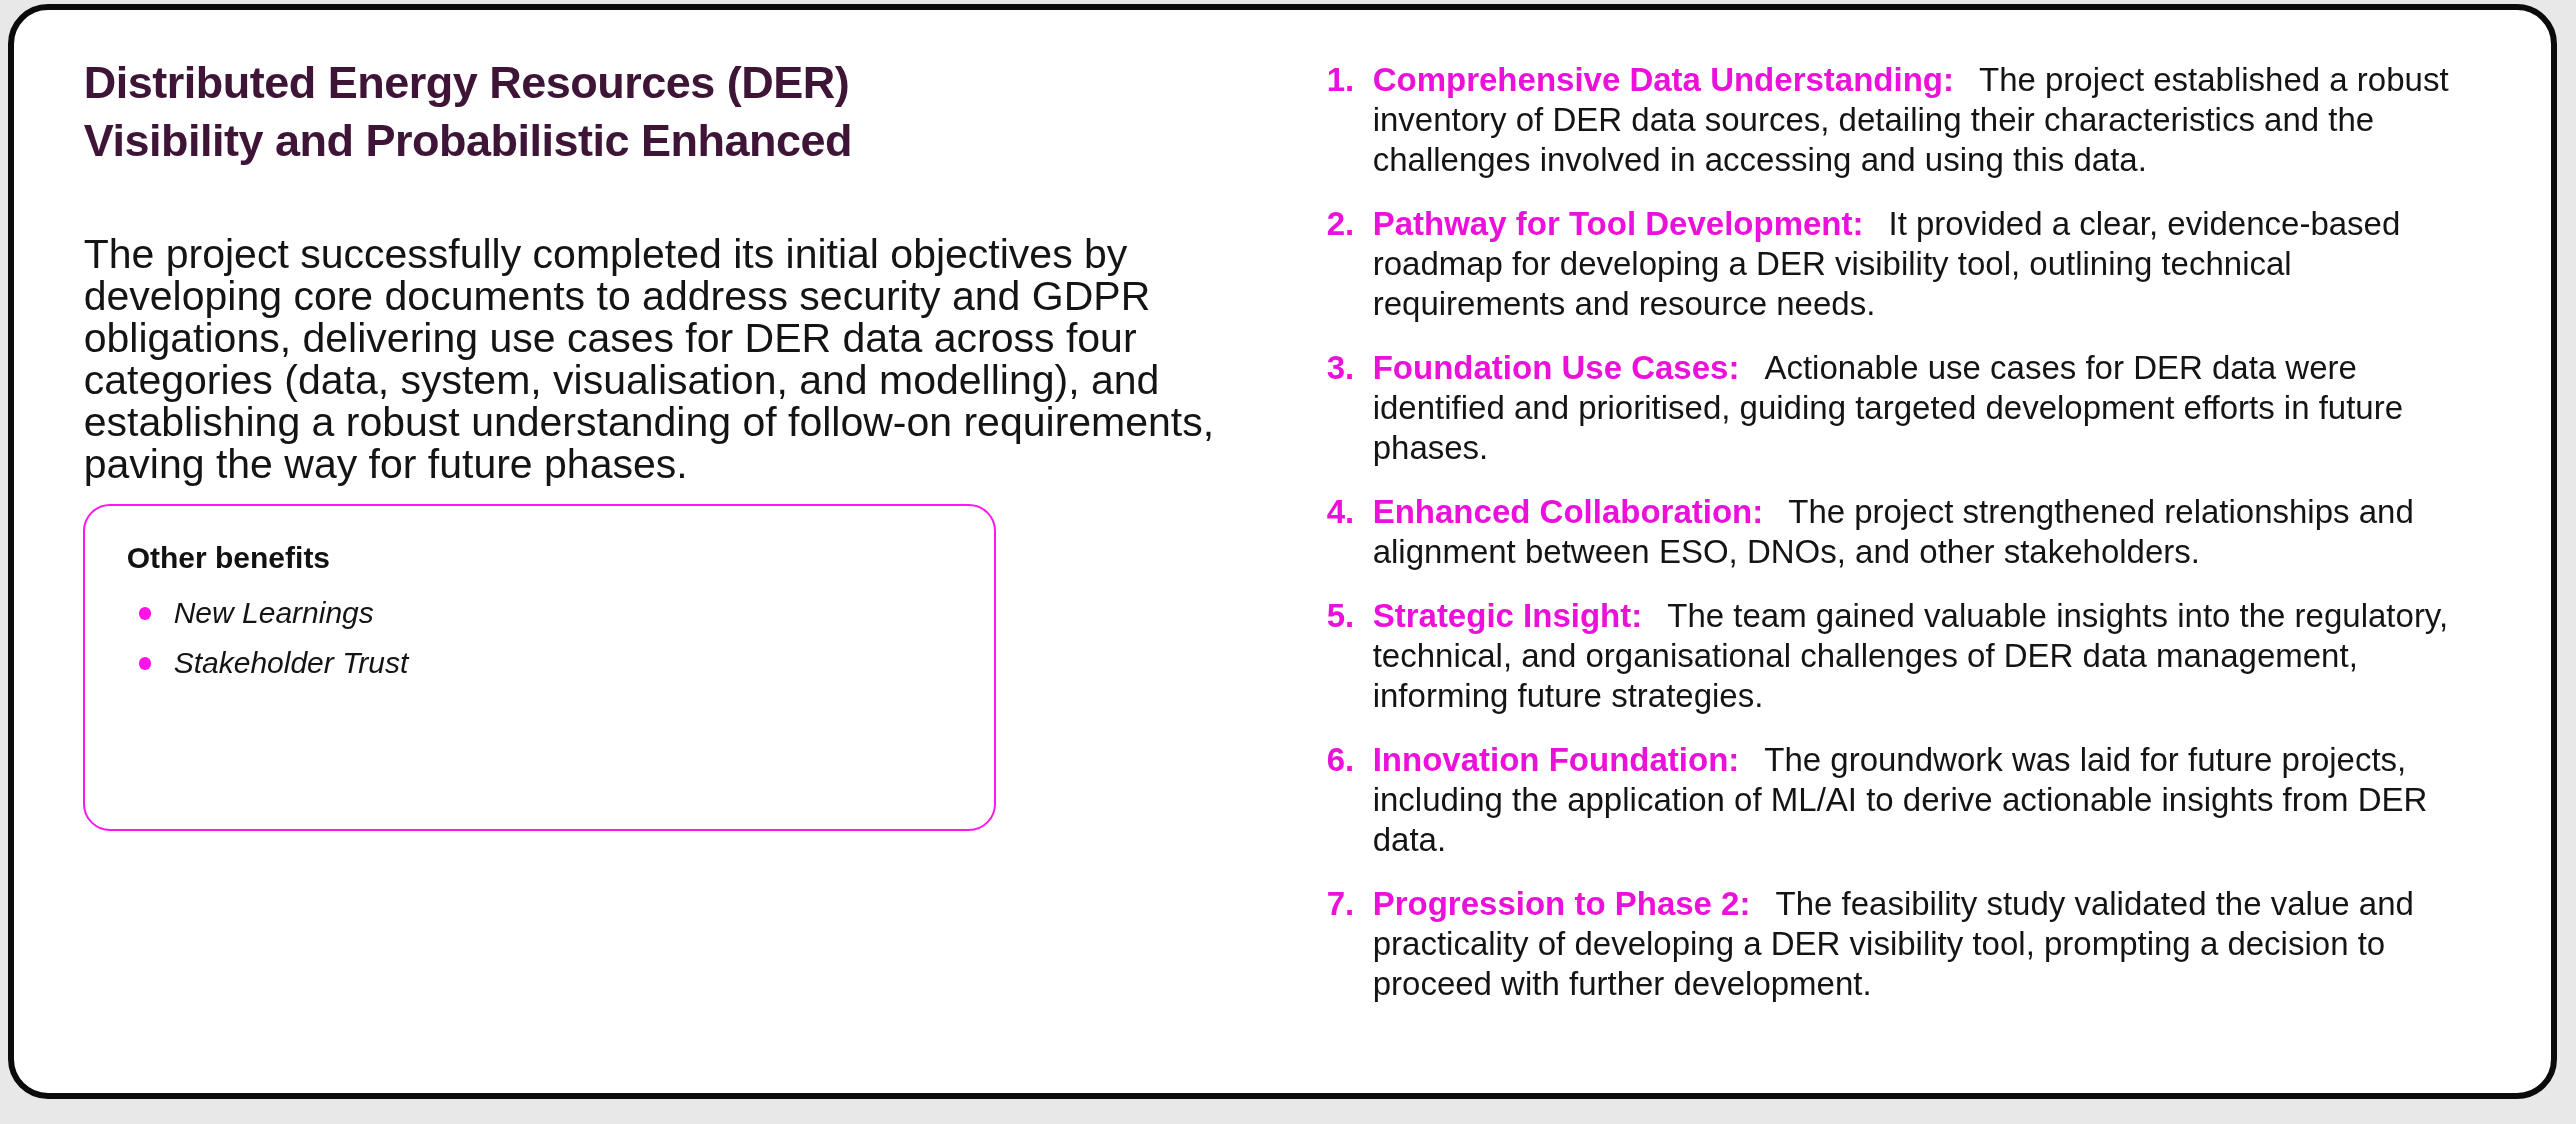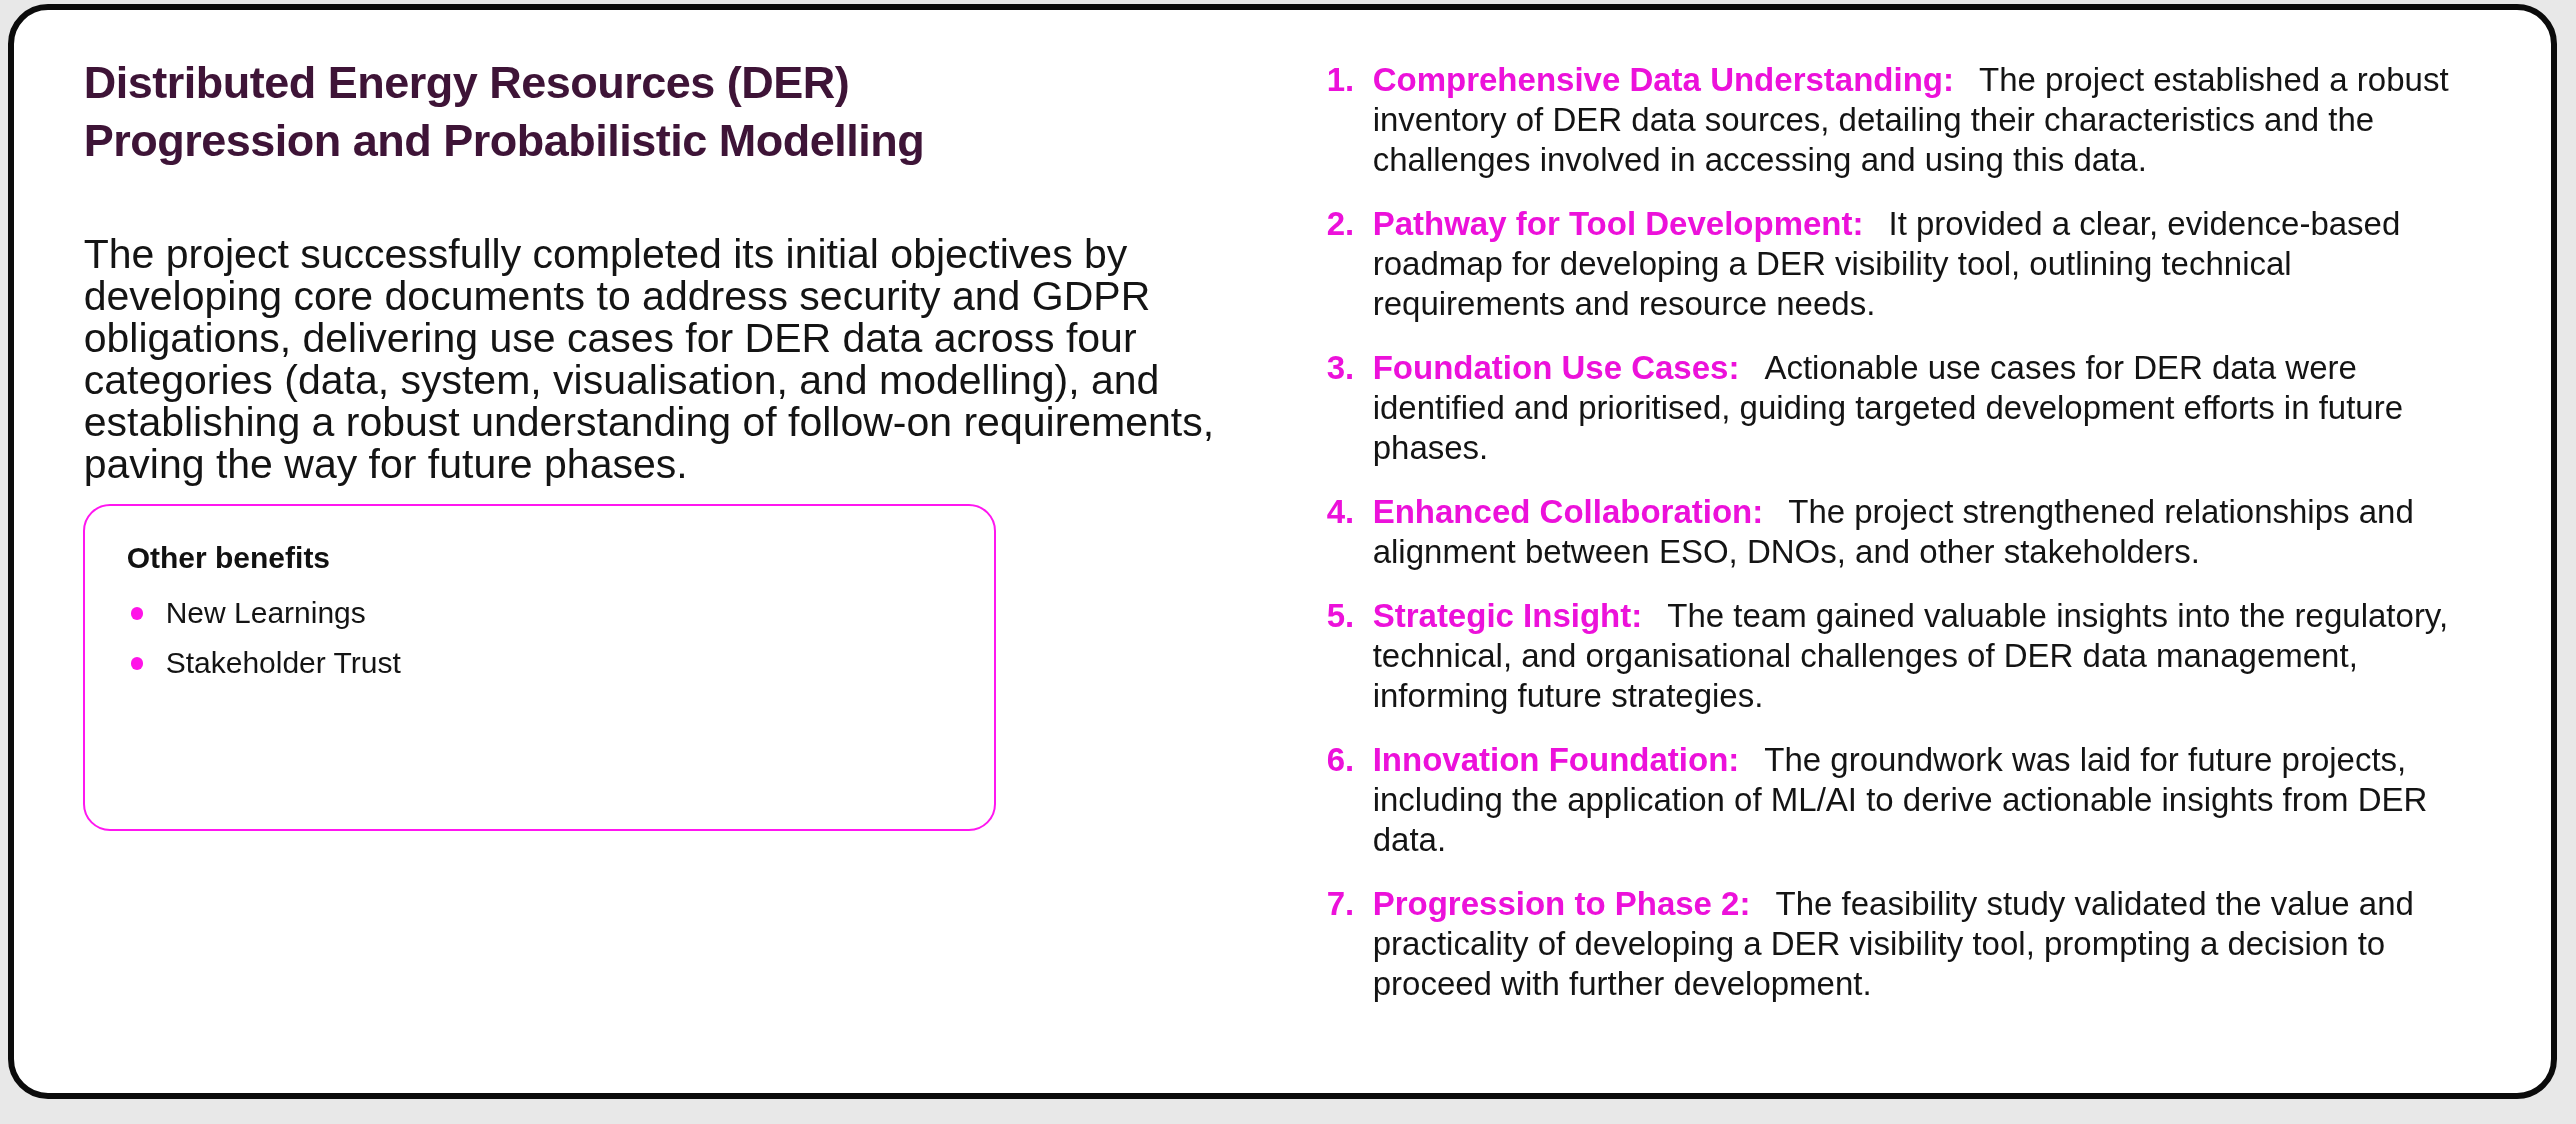--- a/index.html
+++ b/index.html
@@ -60,22 +60,23 @@
     padding: 35px 38px 0 42px;
   }
   .benefits-title {
     font-size: 30px;
     font-weight: 700;
     color: #111111;
     margin-bottom: 13.5px;
   }
   .benefits-list {
     list-style: none;
-    margin: 4px;
+    margin: 12px;
     padding: 0;
+    font-style: italic;
   }
   .benefits-list li {
     position: relative;
     padding-left: 35px;
     font-size: 30px;
     line-height: 50px;
     color: #141414;
   }
   .benefits-list .dot {
     position: absolute;
@@ -118,21 +119,21 @@
   }
 </style>
 </head>
 <body>
 
 <div class="stage">
   <div class="card">
 
     <h1 class="page-title">
       <span class="line">Distributed Energy Resources (DER)</span>
-      <span class="line">Progression and Probabilistic Modelling</span>
+      <span class="line">Visibility and Probabilistic Enhanced</span>
     </h1>
 
     <p class="intro">The project successfully completed its initial objectives by developing core documents to address security and GDPR obligations, delivering use cases for DER data across four categories (data, system, visualisation, and modelling), and establishing a robust understanding of follow-on requirements, paving the way for future phases.</p>
 
     <div class="benefits-box">
       <div class="benefits-title">Other benefits</div>
       <ul class="benefits-list">
         <li>
           <span class="dot"></span>
           <span>New Learnings</span>

